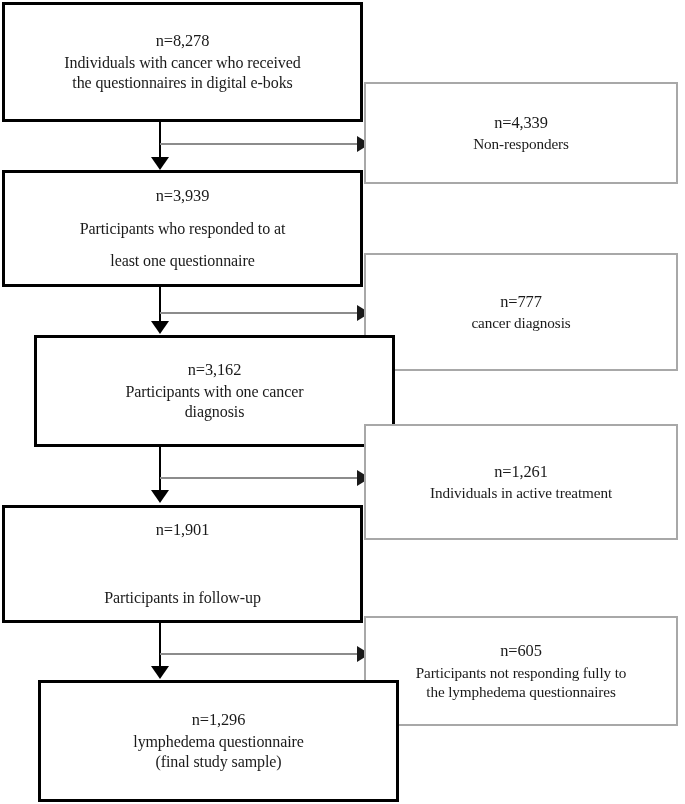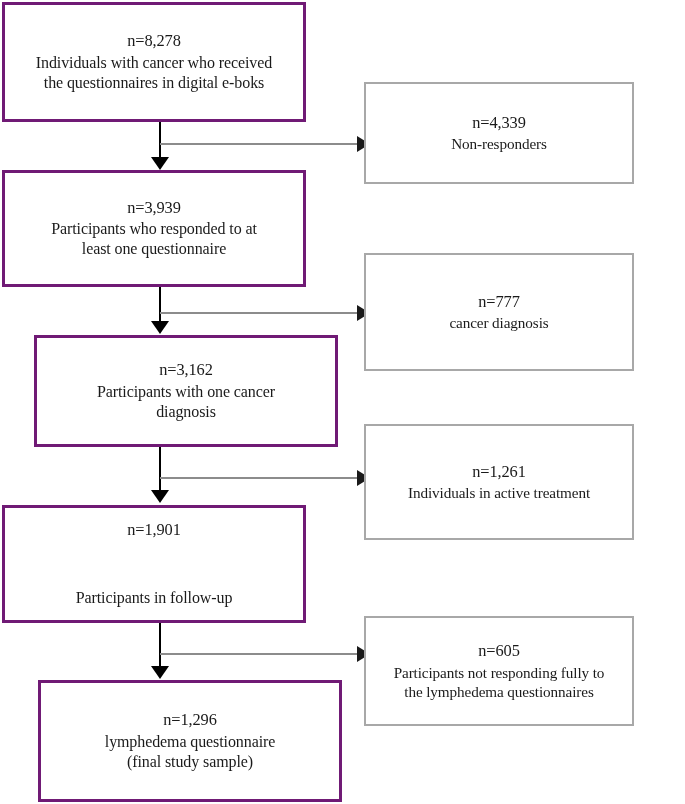--- a/index.html
+++ b/index.html
@@ -22,28 +22,28 @@
     position: absolute;
     box-sizing: border-box;
     display: flex;
     flex-direction: column;
     align-items: center;
     justify-content: center;
     text-align: center;
     background: #ffffff;
   }
   .box-main {
-    border: 3px solid #701a75;
+    border: 3px solid #000000;
     left: 2px;
-    width: 304px;
+    width: 361px;
   }
   .box-excl {
     border: 2px solid #a8a8a8;
     left: 364px;
-    width: 270px;
+    width: 314px;
   }
   .box-line {
     display: block;
     line-height: 1.26;
     letter-spacing: -0.1px;
   }
   .box-main .box-line { font-size: 16px; }
   .box-excl .box-line { font-size: 15.2px; }
   .box-line.count {
     font-size: 16.4px;
@@ -96,21 +96,21 @@
   <div class="vhead" style="top:157px;"></div>
 
   <div class="hline" style="top:143px; width:200px;"></div>
   <div class="hhead" style="top:136px; left:357px;"></div>
 
   <div class="box box-excl" style="top:82px; height:102px;">
     <span class="box-line count">n=4,339</span>
     <span class="box-line">Non-responders</span>
   </div>
 
-  <div class="box box-main" style="top:170px; height:117px;">
+  <div class="box box-main" style="top:170px; height:117px;gap:12px;">
     <span class="box-line count">n=3,939</span>
     <span class="box-line">Participants who responded to at</span>
     <span class="box-line">least one questionnaire</span>
   </div>
 
   <div class="vline" style="top:287px; height:36px;"></div>
   <div class="vhead" style="top:321px;"></div>
   <div class="hline" style="top:312px; width:200px;"></div>
   <div class="hhead" style="top:305px; left:357px;"></div>
 

